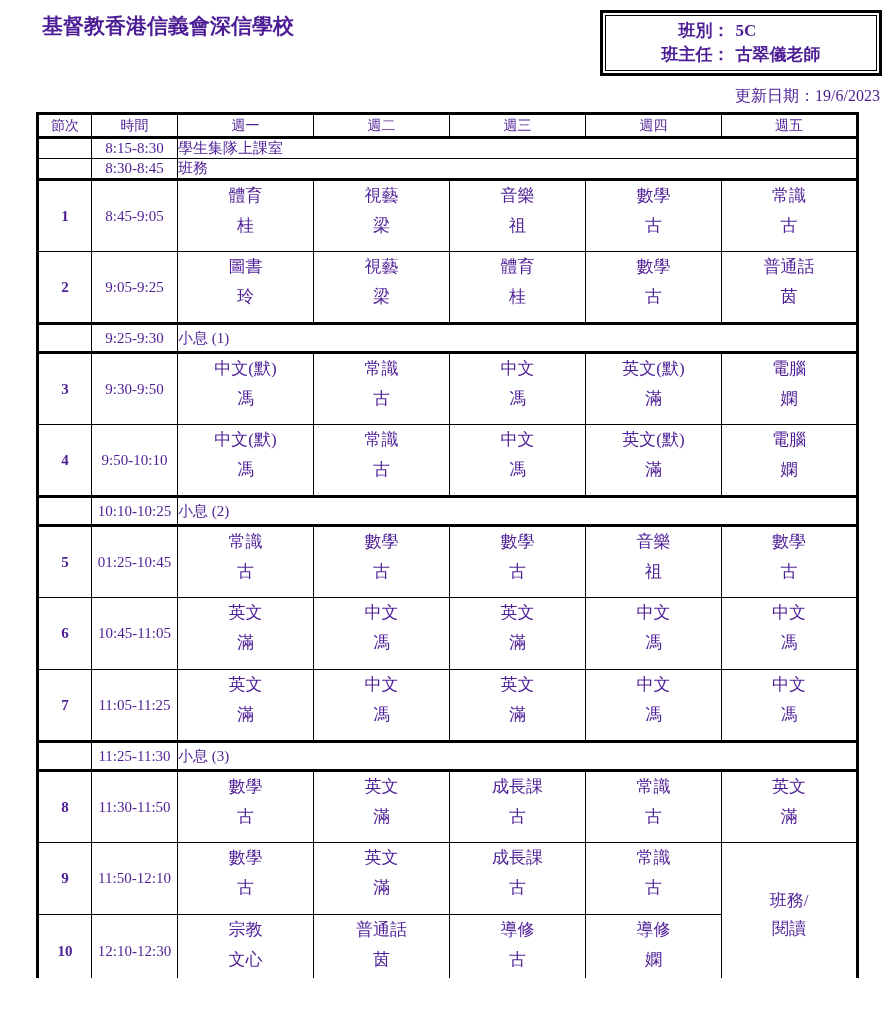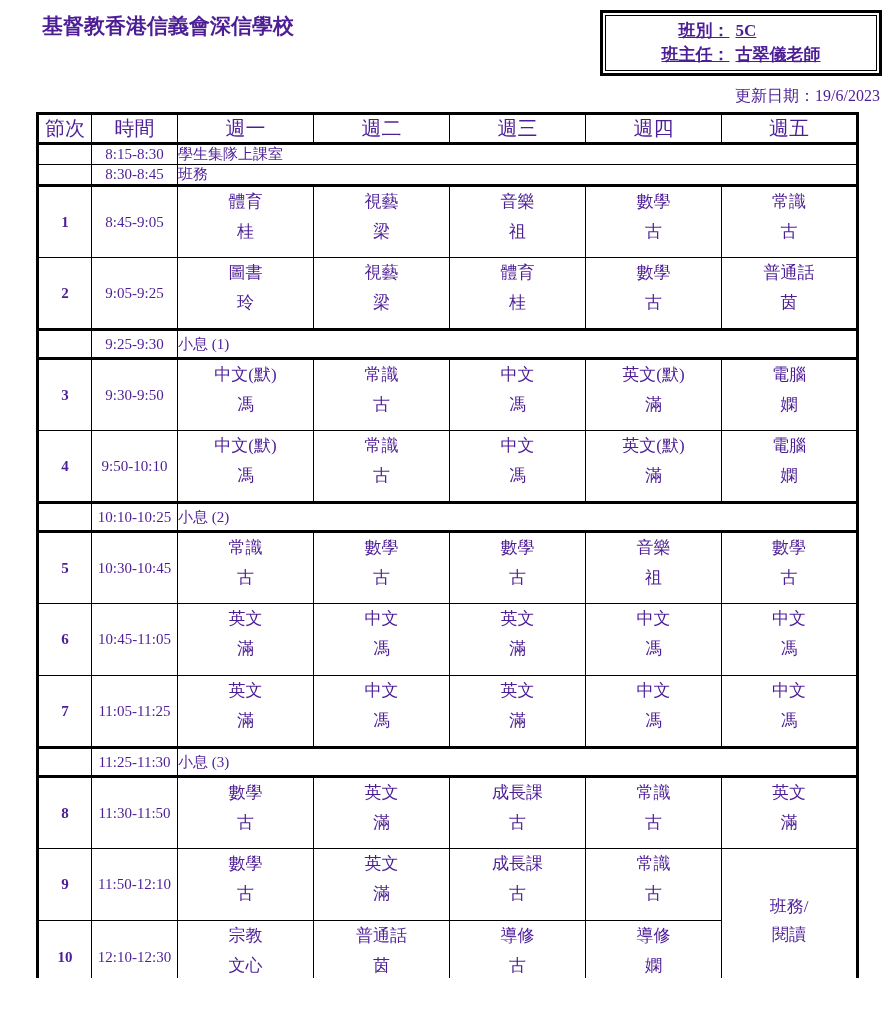--- a/index.html
+++ b/index.html
@@ -11,33 +11,33 @@
   }
   
   .title-block{position:absolute;left:42px;top:12px;font-weight:bold;font-size:21px;line-height:28px;}
   .class-box{
     position:absolute;right:33px;top:10px;width:282px;box-sizing:border-box;
     border:3px solid #000;padding:2px;background:#fff;
   }
   .class-box-inner{
     border:1px solid #000;padding:3px 8px;
     display:grid;grid-template-columns:max-content max-content;justify-content:center;
-    font-size:17px;font-weight:bold;line-height:24px;column-gap:6px;text-decoration:underline;
+    font-size:17px;font-weight:bold;line-height:24px;column-gap:6px;
   }
   .class-box-inner .lbl{text-align:right;}
   .class-box-inner .val{text-align:left;}
   .updated{position:absolute;right:35px;top:86px;font-size:16px;font-weight:normal;}
   
   table.tt{
     position:absolute;left:36px;top:112px;
     border-collapse:collapse;table-layout:fixed;width:820px;
     border:3px solid #000;
   }
   table.tt th,table.tt td{border:1px solid #000;padding:0;overflow:hidden;}
-  table.tt th{font-size:20px;font-weight:normal;text-align:center;height:21px;border-bottom:3px solid #000;}
+  table.tt th{font-size:14px;font-weight:normal;text-align:center;height:21px;border-bottom:3px solid #000;}
   col.c-period{width:54px;}
   col.c-time{width:86px;}
   col.c-day{width:136px;}
   th.col-time,td.col-time{border-right:3px solid #000;}
   td.period-cell{font-size:15px;font-weight:bold;text-align:center;vertical-align:middle;}
   td.time-cell{font-size:15px;text-align:center;vertical-align:middle;letter-spacing:0;}
   td.span-cell{font-size:15px;text-align:left;vertical-align:middle;}
   td.subject-cell{font-size:17px;text-align:center;vertical-align:top;padding-top:3px;}
   td.subject-cell .subj,td.subject-cell .teach{line-height:30px;}
   td.subject-cell.merged{vertical-align:middle;padding-top:0;}
@@ -201,21 +201,21 @@
             <div class="teach">嫻</div>
           </td>
         </tr>
         <tr class="row-recess thick-bottom">
           <td class="period-cell"></td>
           <td class="time-cell col-time">10:10-10:25</td>
           <td class="span-cell" colspan="5">小息 (2)</td>
         </tr>
         <tr class="row-period">
           <td class="period-cell">5</td>
-          <td class="time-cell col-time">10:30-10:45</td>
+          <td class="time-cell col-time">01:25-10:45</td>
           <td class="subject-cell">
             <div class="subj">常識</div>
             <div class="teach">古</div>
           </td>
           <td class="subject-cell">
             <div class="subj">數學</div>
             <div class="teach">古</div>
           </td>
           <td class="subject-cell">
             <div class="subj">數學</div>

